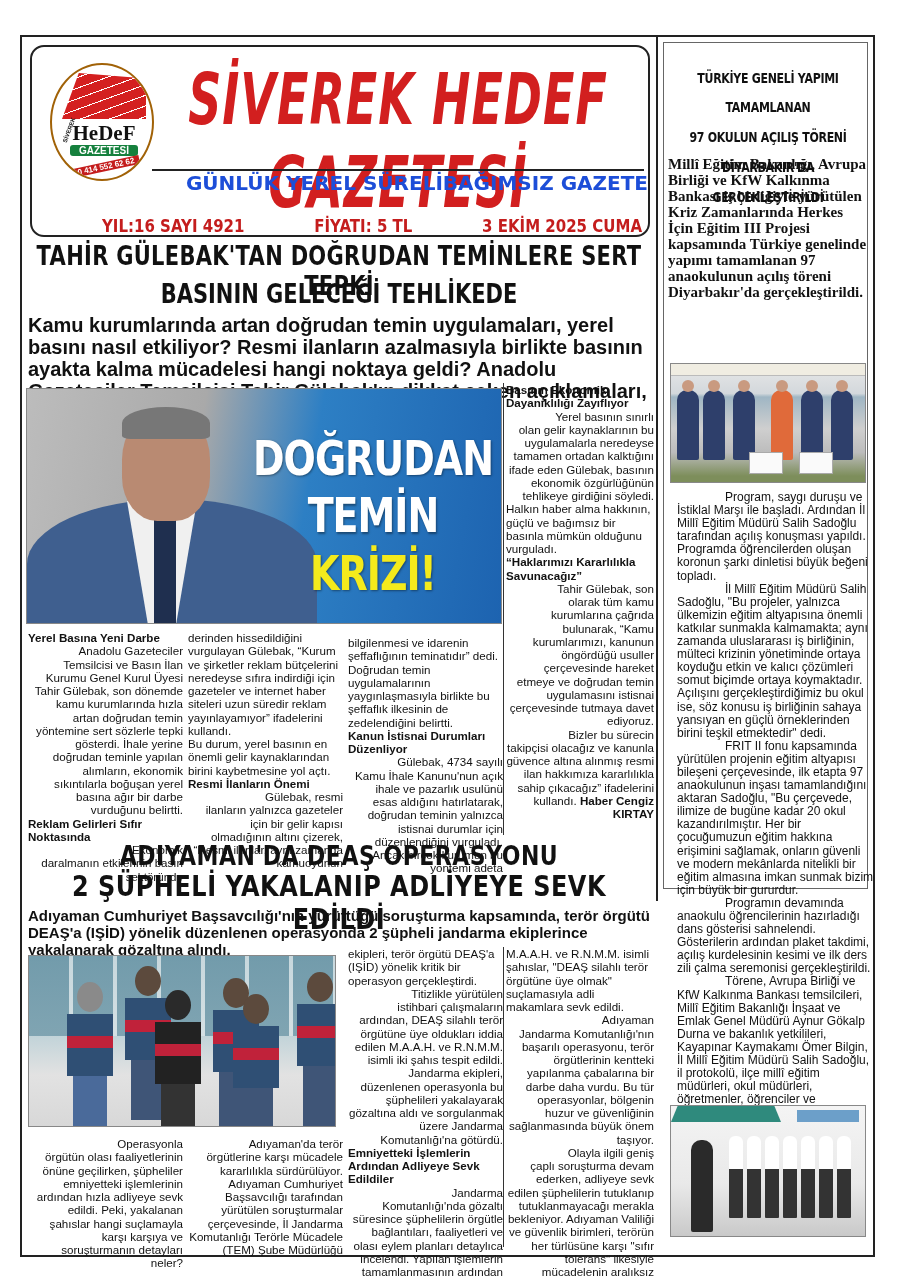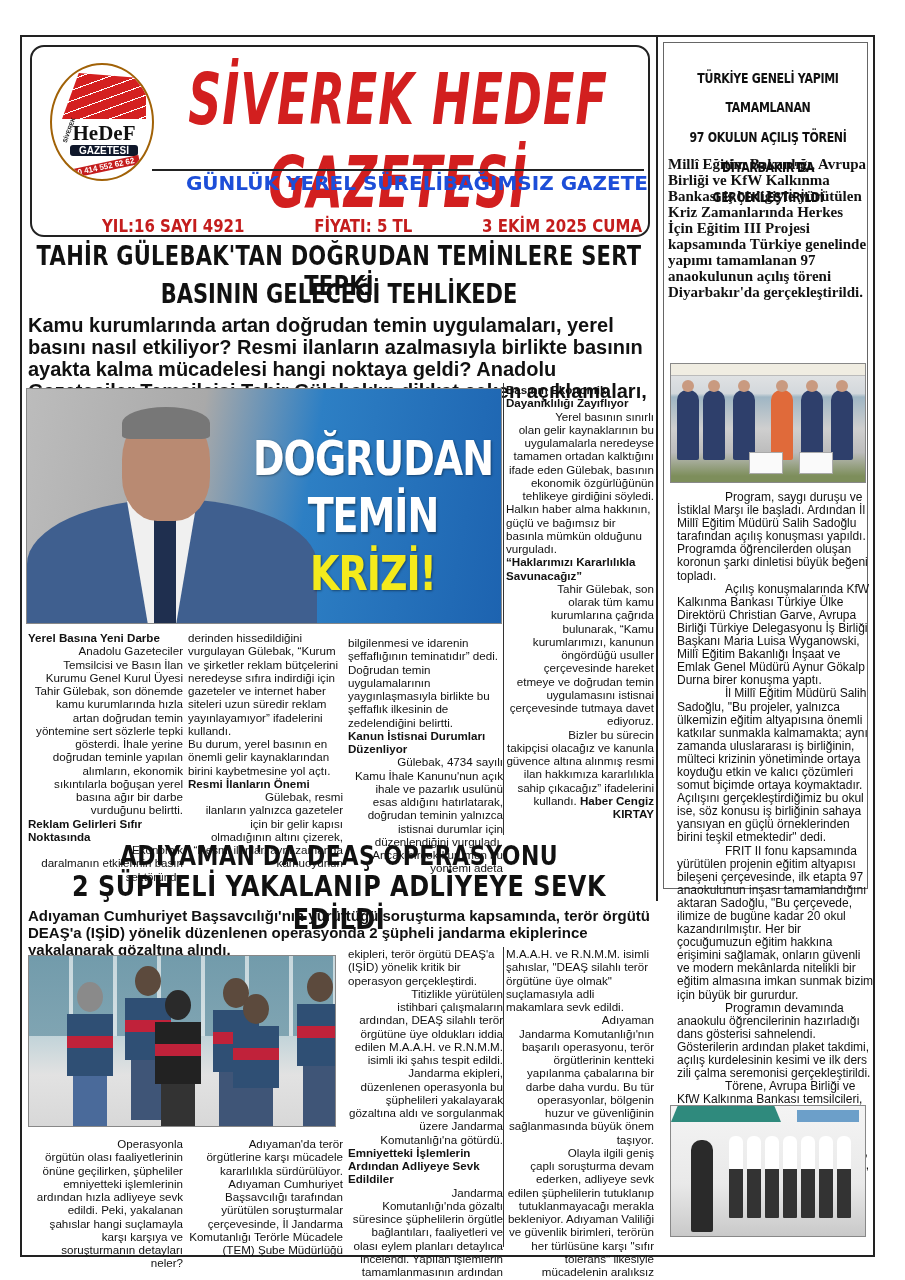--- a/index.html
+++ b/index.html
@@ -9,21 +9,21 @@
   .page-frame { position: absolute; left: 20px; top: 35px; width: 855px; height: 1222px; border: 2px solid #222; }
   .left-area { position: absolute; left: 22px; top: 37px; width: 634px; height: 1218px; }
   .right-col { position: absolute; left: 656px; top: 37px; width: 217px; height: 864px; border-left: 2px solid #222; }
   .right-inner { position: absolute; left: 5px; top: 5px; right: 5px; bottom: 12px; border: 1px solid #666; }
 
   
   .masthead { position: absolute; left: 8px; top: 8px; width: 620px; height: 192px; border: 2px solid #222; border-radius: 14px; background: #fff; }
   .logo { position: absolute; left: 18px; top: 16px; width: 104px; height: 118px; border: 2px solid #a16207; border-radius: 50%; overflow: hidden; background: #fff; }
   .logo-roof { position: absolute; left: 10px; top: 8px; width: 84px; height: 46px; background: repeating-linear-gradient(160deg, #d42020 0 9px, #fff 9px 10px); clip-path: polygon(20% 0, 100% 12%, 100% 100%, 0 100%); }
   .logo-text { position: absolute; left: 8px; top: 56px; width: 88px; text-align: center; font-family: "Liberation Serif", serif; font-weight: bold; font-size: 21px; color: #111; }
-  .logo-sub { position: absolute; left: 18px; top: 80px; width: 68px; text-align: center; font-size: 10px; font-weight: bold; color: #fff; background: #0f172a; border-radius: 3px; }
+  .logo-sub { position: absolute; left: 18px; top: 80px; width: 68px; text-align: center; font-size: 10px; font-weight: bold; color: #fff; background: #15803d; border-radius: 3px; }
   .logo-phone { position: absolute; left: 20px; top: 97px; width: 68px; text-align: center; font-size: 8px; font-weight: bold; color: #fff; background: #c41d1d; transform: rotate(-12deg); }
   .logo-small { position: absolute; left: 4px; top: 62px; font-size: 6px; transform: rotate(-70deg); font-weight: bold; }
   .paper-title { position: absolute; left: 116px; top: 10px; width: 500px; text-align: center; font-family: "DejaVu Sans", sans-serif; font-weight: bold; font-style: italic; font-size: 46px; color: #d21f1f; letter-spacing: 1px; transform: scaleY(1.55); transform-origin: top; }
   .title-rule { position: absolute; left: 120px; top: 122px; width: 492px; height: 2px; background: #222; }
   .tagline { position: absolute; left: 116px; top: 124px; width: 500px; font-family: "DejaVu Sans", sans-serif; font-weight: bold; font-size: 20px; color: #1d4ed8; display: flex; justify-content: flex-end; }
   .meta-row { position: absolute; left: 70px; top: 170px; width: 540px; display: flex; justify-content: space-between; font-family: "DejaVu Sans", sans-serif; font-weight: bold; font-size: 15px; color: #c41d1d; transform: scaleY(1.15); }
 
   
   .headline { position: absolute; left: 0; width: 634px; text-align: center; font-family: "DejaVu Sans", sans-serif; font-weight: bold; color: #111; }
   .h1a { top: 210px; font-size: 21px; transform: scaleY(1.25); letter-spacing: 0.3px; }
@@ -244,21 +244,20 @@
         </div>
       <div class="guest" style="left:160px;">
           <div class="gface"></div>
         </div>
       <div class="table" style="left:78px;"></div>
       <div class="table" style="left:128px;"></div>
     </div>
 
     <div class="rc rc1">
       <p class="ind">Program, saygı duruşu ve İstiklal Marşı ile başladı. Ardından İl Millî Eğitim Müdürü Salih Sadoğlu tarafından açılış konuşması yapıldı. Programda öğrencilerden oluşan koronun şarkı dinletisi büyük beğeni topladı.</p>
-      <p class="ind">Açılış konuşmalarında KfW Kalkınma Bankası Türkiye Ülke Direktörü Christian Garve, Avrupa Birliği Türkiye Delegasyonu İş Birliği Başkanı Maria Luisa Wyganowski, Millî Eğitim Bakanlığı İnşaat ve Emlak Genel Müdürü Aynur Gökalp Durna birer konuşma yaptı.</p>
       <p class="ind">İl Millî Eğitim Müdürü Salih Sadoğlu, "Bu projeler, yalnızca ülkemizin eğitim altyapısına önemli katkılar sunmakla kalmamakta; aynı zamanda uluslararası iş birliğinin, mülteci krizinin yönetiminde ortaya koyduğu etkin ve kalıcı çözümleri somut biçimde ortaya koymaktadır. Açılışını gerçekleştirdiğimiz bu okul ise, söz konusu iş birliğinin sahaya yansıyan en güçlü örneklerinden birini teşkil etmektedir" dedi.</p>
       <p class="ind">FRIT II fonu kapsamında yürütülen projenin eğitim altyapısı bileşeni çerçevesinde, ilk etapta 97 anaokulunun inşası tamamlandığını aktaran Sadoğlu, "Bu çerçevede, ilimize de bugüne kadar 20 okul kazandırılmıştır. Her bir çocuğumuzun eğitim hakkına erişimini sağlamak, onların güvenli ve modern mekânlarda nitelikli bir eğitim almasına imkan sunmak bizim için büyük bir gururdur.</p>
       <p class="ind">Programın devamında anaokulu öğrencilerinin hazırladığı dans gösterisi sahnelendi. Gösterilerin ardından plaket takdimi, açılış kurdelesinin kesimi ve ilk ders zili çalma seremonisi gerçekleştirildi.</p>
       <p class="ind">Törene, Avrupa Birliği ve KfW Kalkınma Bankası temsilcileri, Millî Eğitim Bakanlığı İnşaat ve Emlak Genel Müdürü Aynur Gökalp Durna ve bakanlık yetkilileri, Kayapınar Kaymakamı Ömer Bilgin, İl Millî Eğitim Müdürü Salih Sadoğlu, il protokolü, ilçe millî eğitim müdürleri, okul müdürleri, öğretmenler, öğrenciler ve vatandaşlar katıldı.</p>
       <p style="font-weight:bold; padding-left:4px;">Haber-İHA-</p>
     </div>
 
     <div class="photo photo4">
       <div class="canopy"></div>
       <div class="banner"></div>

